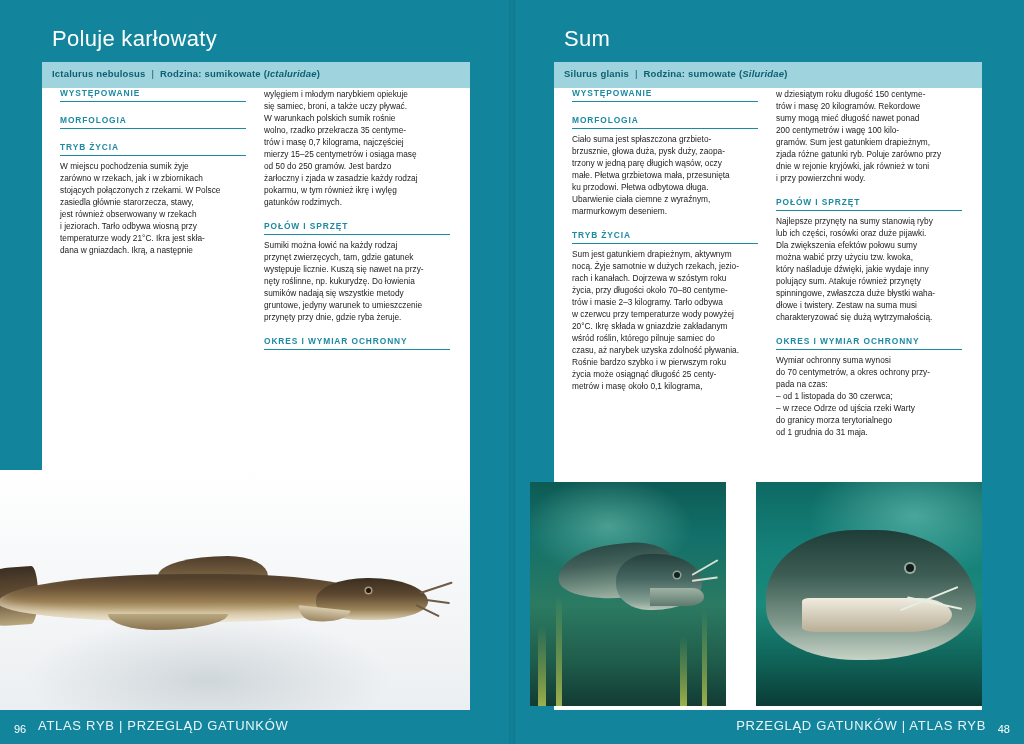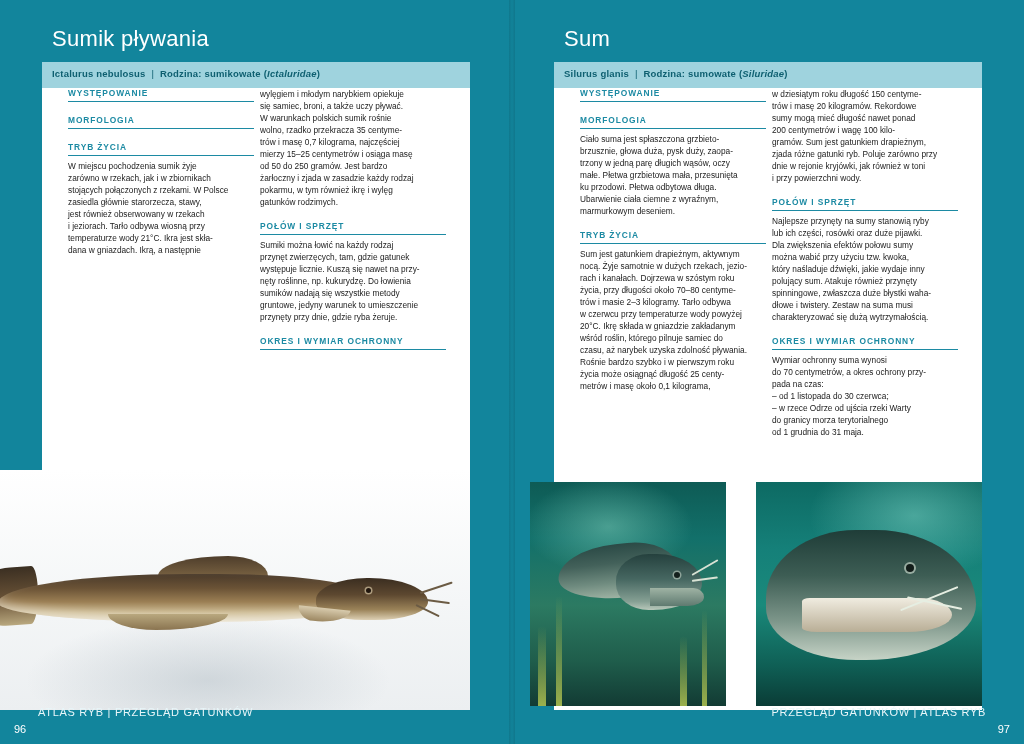--- a/index.html
+++ b/index.html
@@ -78,26 +78,26 @@
   }
   .subheader .sub .sci { font-weight: bold; }
   .subheader .sub .sep { color: #0e5f70; padding: 0 3px; }
   .subheader .sub .fam { font-weight: bold; }
   .subheader .sub .fam i { font-weight: bold; font-style: italic; }
 
   
   .body {
     position: absolute;
     top: 88px;
-    left: 16px;
+    left: 8px;
     width: 428px;
     padding: 0 10px;
     box-sizing: border-box;
     display: flex;
-    gap: 6px;
+    gap: 18px;
   }
   .col {
     width: 186px;
   }
   h3.sec {
     margin: 0 0 4px 0;
     font-size: 8.4px;
     color: #1c8aa3;
     letter-spacing: 0.9px;
     font-weight: bold;
@@ -347,22 +347,22 @@
     color: #ffffff;
   }
   .footer .pageno {
     position: absolute;
     bottom: 9px;
     font-size: 11px;
     color: #ffffff;
   }
   .footer .crumb {
     position: absolute;
-    bottom: 26px;
-    font-size: 11px;
+    bottom: 11px;
+    font-size: 13px;
     letter-spacing: 0.7px;
     color: #e8f6f9;
   }
   .left .footer .pageno { left: 14px; }
   .left .footer .crumb { left: 38px; }
   .right .footer .pageno { right: 14px; }
   .right .footer .crumb { right: 38px; }
   .gutter {
     position: absolute;
     left: 509px;
@@ -376,21 +376,21 @@
 <body>
 
 <div class="spread">
 
   <div class="page left">
     <div class="page-bg-band outer"></div>
     <div class="page-bg-band inner"></div>
 
     <div class="content">
       <div class="header">
-        <div class="title">Sumik pływania</div>
+        <div class="title">Poluje karłowaty</div>
       </div>
       <div class="subheader">
         <div class="sub">
           <span class="sci">Ictalurus nebulosus</span>
           <span class="sep">|</span>
           <span class="fam"><span>Rodzina: sumikowate (</span><i>Ictaluridae</i><span>)</span></span>
         </div>
       </div>
 
       <div class="body">
@@ -570,19 +570,19 @@
       <div class="uw-2">
         <div class="head-big"></div>
         <div class="mouth"></div>
         <div class="eye"></div>
         <div class="barbel" style="left:140px; top:104px; width:62px; transform: rotate(-22deg);"></div>
         <div class="barbel" style="left:150px; top:126px; width:56px; transform: rotate(12deg);"></div>
       </div>
     </div>
 
     <div class="footer">
-      <div class="pageno">97</div>
+      <div class="pageno">48</div>
       <div class="crumb">PRZEGLĄD GATUNKÓW | ATLAS RYB</div>
     </div>
   </div>
 
   <div class="gutter"></div>
 </div>
 
 </body></html>

